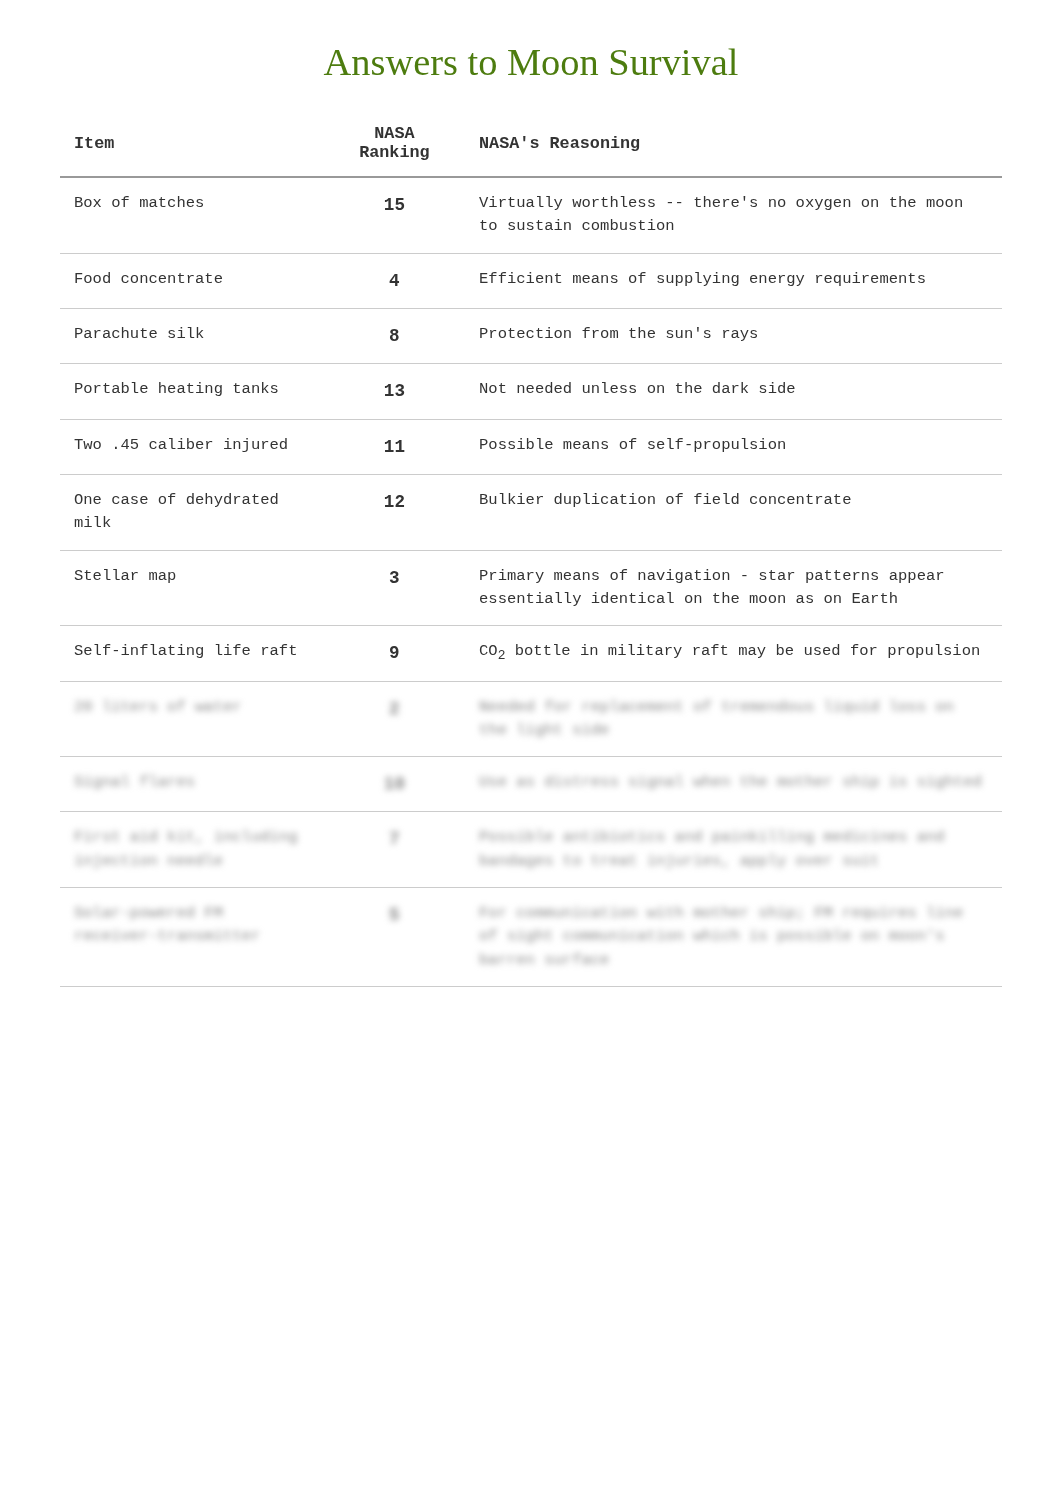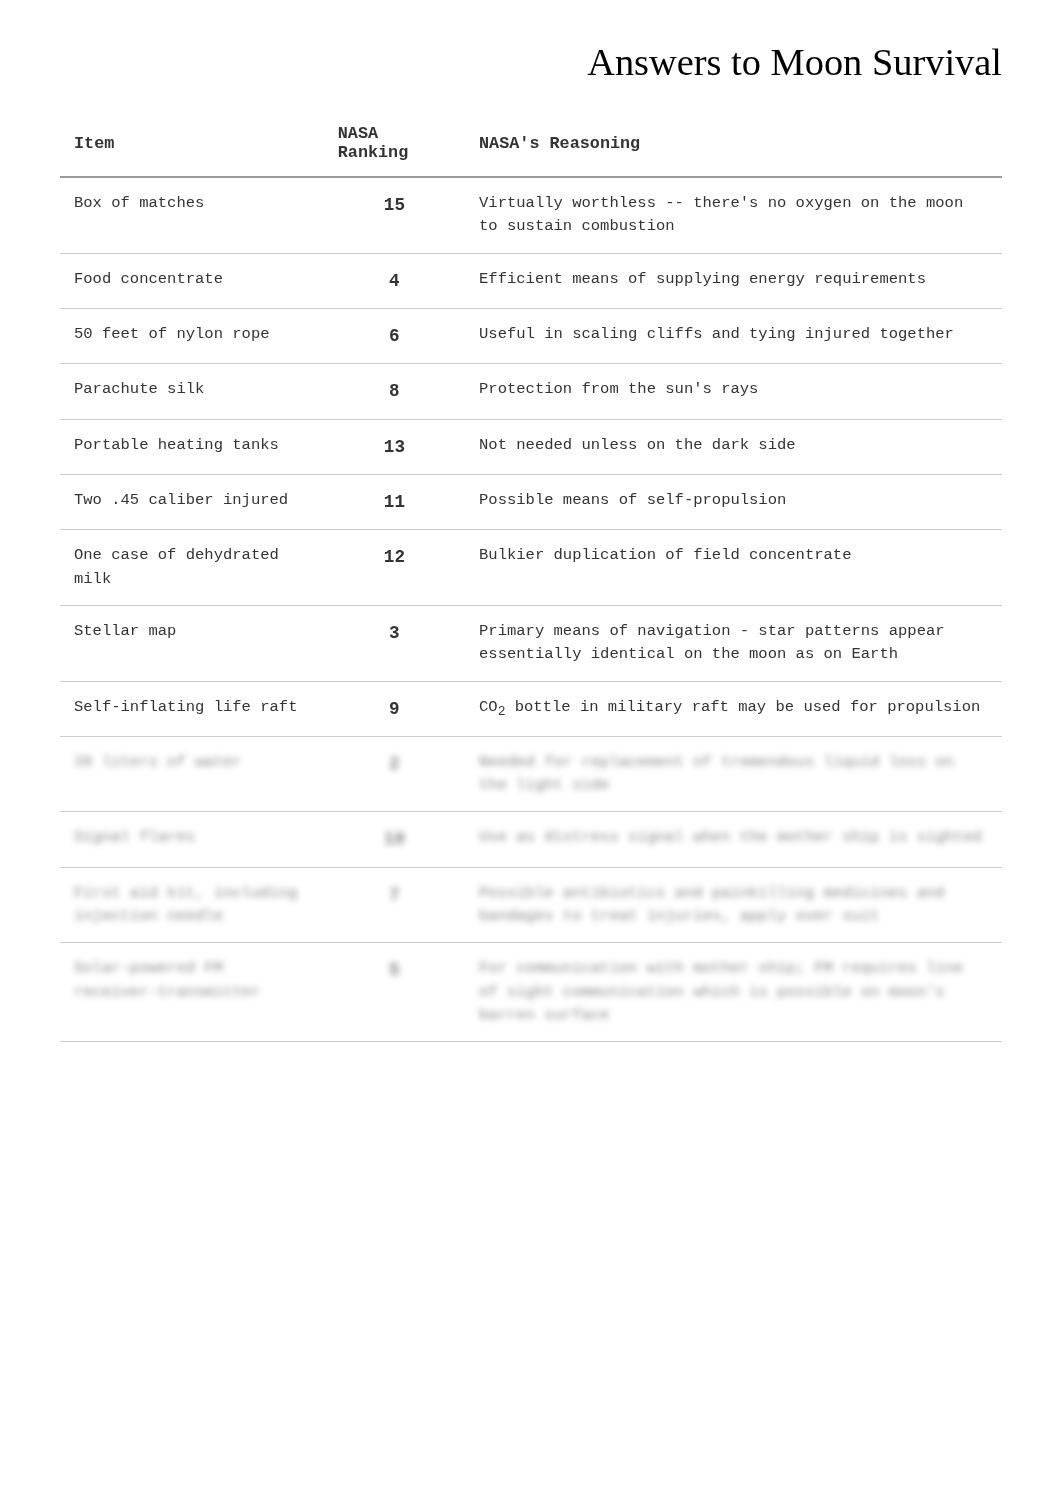--- a/index.html
+++ b/index.html
@@ -5,42 +5,42 @@
     * { box-sizing: border-box; margin: 0; padding: 0; }
     body {
       background: #fff;
       font-family: Georgia, 'Times New Roman', serif;
       color: #333;
       padding: 40px 60px;
       max-width: 1062px;
       margin: 0 auto;
     }
     h1 {
-      text-align: right;
+      text-align: center;
       font-size: 2.4em;
       font-weight: normal;
       margin-bottom: 30px;
-      color: #000000;
+      color: #4d7c0f;
     }
     table {
       width: 100%;
       border-collapse: collapse;
       font-family: Liberation Mono, monospace;
     }
     thead tr {
       border-bottom: 2px solid #999;
     }
     thead th {
       padding: 10px 14px 14px 14px;
       text-align: left;
       font-size: 1.05em;
       font-weight: bold;
     }
     thead th.rank-col {
-      text-align: left;
+      text-align: center;
     }
     tbody tr {
       border-bottom: 1px solid #ccc;
       vertical-align: top;
     }
     tbody td {
       padding: 14px 14px;
       font-size: 0.97em;
       line-height: 1.5;
     }
@@ -74,25 +74,20 @@
   <tbody id="table-body">
   <tr>
         <td class="col-item">Box of matches</td>
         <td class="col-rank rank-col">15</td>
         <td class="col-reason">Virtually worthless -- there's no oxygen on the moon to sustain combustion</td>
       </tr>
       <tr>
         <td class="col-item">Food concentrate</td>
         <td class="col-rank rank-col">4</td>
         <td class="col-reason">Efficient means of supplying energy requirements</td>
-      </tr>
-      <tr>
-        <td class="col-item">50 feet of nylon rope</td>
-        <td class="col-rank rank-col">6</td>
-        <td class="col-reason">Useful in scaling cliffs and tying injured together</td>
       </tr>
       <tr>
         <td class="col-item">Parachute silk</td>
         <td class="col-rank rank-col">8</td>
         <td class="col-reason">Protection from the sun's rays</td>
       </tr>
       <tr>
         <td class="col-item">Portable heating tanks</td>
         <td class="col-rank rank-col">13</td>
         <td class="col-reason">Not needed unless on the dark side</td>

